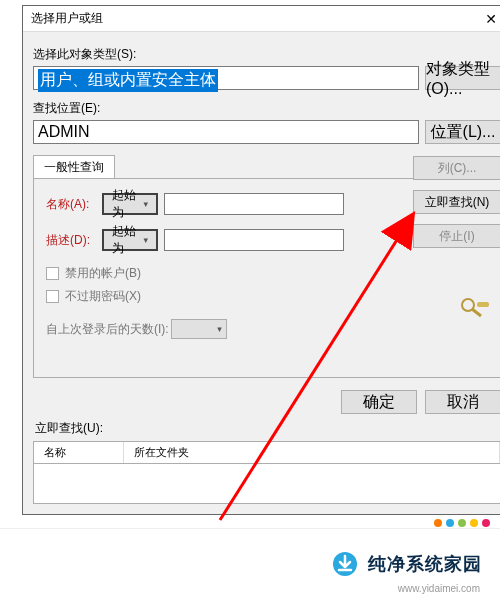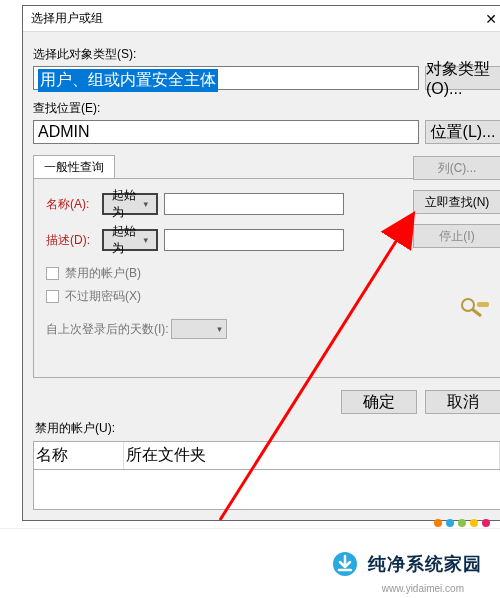--- a/index.html
+++ b/index.html
@@ -29,29 +29,29 @@
   .chk { width: 13px; height: 13px; border: 1px solid #aaa; background: #fff; }
   .days-row { display: flex; align-items: center; gap: 2px; margin-top: 14px; color: #777; font-size: 12px; }
   .days-combo { width: 56px; height: 20px; border: 1px solid #adadad; background: #e1e1e1; display: flex; align-items: center; justify-content: flex-end; padding: 0 4px; }
   .right-col { position: absolute; right: 10px; top: 150px; width: 88px; display: flex; flex-direction: column; gap: 10px; }
   .rbtn { height: 24px; border: 1px solid #adadad; background: #e1e1e1; font-size: 12px; display: flex; align-items: center; justify-content: center; }
   .rbtn.disabled { color: #888; }
   .keyicon { position: absolute; right: 18px; top: 290px; width: 34px; height: 22px; }
   .bottom-btns { display: flex; justify-content: flex-end; gap: 8px; margin: 12px 0 6px 0; }
   .results-label { font-size: 12px; margin: 4px 0 4px 2px; }
   .results-header { display: flex; border: 1px solid #adadad; background: #fff; }
-  .col { padding: 3px 2px; font-size: 16px; border-right: 1px solid #ddd; }
+  .col { padding: 3px 10px; font-size: 11px; border-right: 1px solid #ddd; }
   .col.name { width: 90px; }
   .col.folder { flex: 1; }
   .results-body { height: 40px; border: 1px solid #adadad; border-top: none; background: #fff; }
   .arrow-svg { position: absolute; left: 0; top: 0; width: 500px; height: 598px; pointer-events: none; }
   .footer { position: absolute; left: 0; bottom: 0; width: 500px; height: 70px; background: #fff; display: flex; align-items: center; justify-content: flex-end; padding: 0 18px; gap: 10px; border-top: 1px solid #eee; }
   .footer-logo { width: 26px; height: 26px; }
   .footer-text { font-size: 18px; font-weight: 700; color: #0b2b4a; letter-spacing: 1px; }
-  .footer-url { position: absolute; right: 36px; bottom: 4px; font-size: 10px; color: #999; }
+  .footer-url { position: absolute; right: 20px; bottom: 4px; font-size: 10px; color: #999; }
   .footer-decor { position: absolute; right: 0; top: -10px; width: 160px; height: 16px; display:flex; gap:4px; justify-content:flex-end; padding-right:10px;}
   .dot { width:8px; height:8px; border-radius:50%; }
 </style>
 </head>
 <body>
 
 <div class="bg-tab">可用</div>
 
 <div class="dialog">
   <div class="titlebar">
@@ -131,21 +131,21 @@
       <circle cx="9" cy="9" r="6" fill="none" stroke="#b89a3a" stroke-width="2"></circle>
       <line x1="13" y1="13" x2="22" y2="20" stroke="#b89a3a" stroke-width="3"></line>
       <rect x="18" y="6" width="12" height="5" rx="2" fill="#d4b85a"></rect>
     </svg>
 
     <div class="bottom-btns">
       <div class="sidebtn">确定</div>
       <div class="sidebtn">取消</div>
     </div>
 
-    <div class="results-label">禁用的帐户(U):</div>
+    <div class="results-label">立即查找(U):</div>
     <div class="results-header">
       <div class="col name">名称</div>
       <div class="col folder">所在文件夹</div>
     </div>
     <div class="results-body"></div>
 
   </div>
 </div>
 
 <svg class="arrow-svg">

